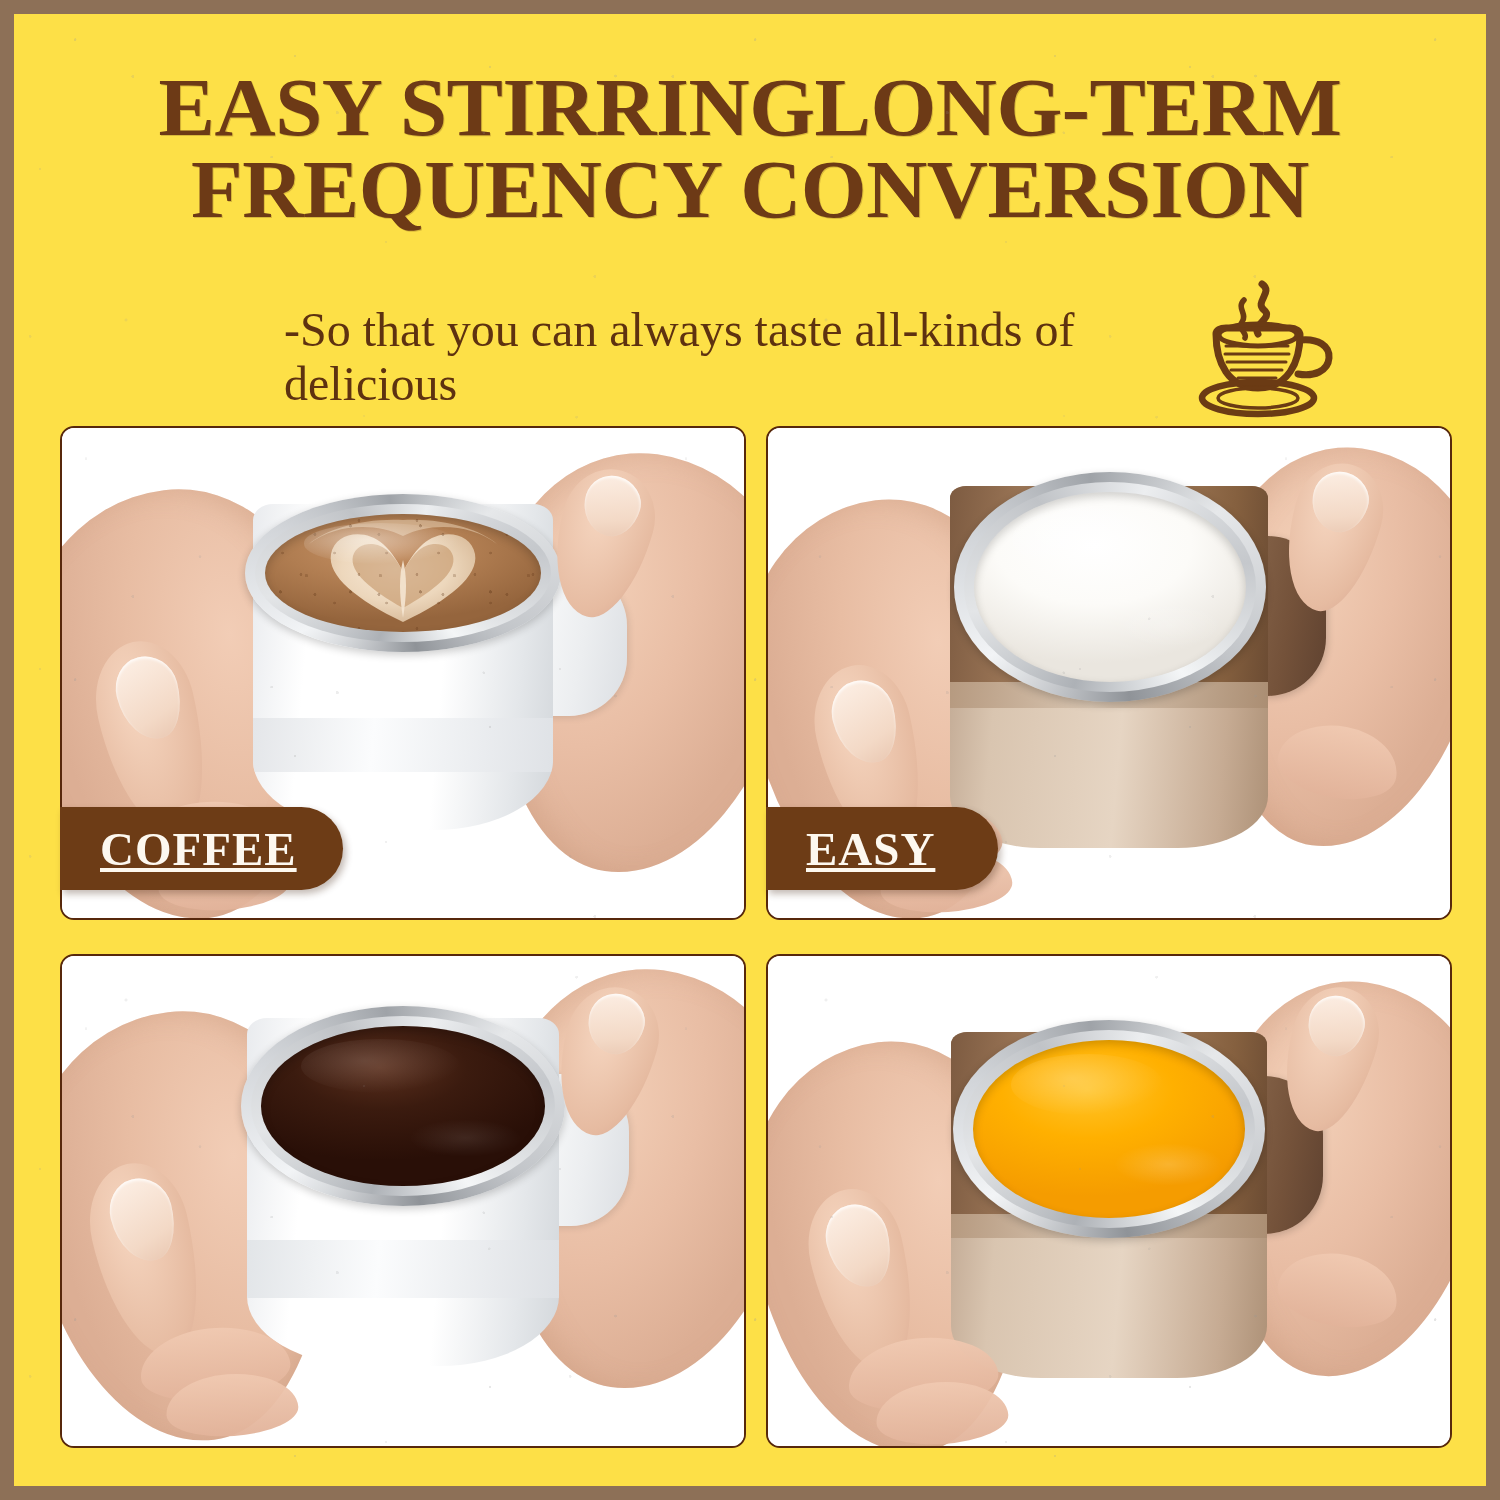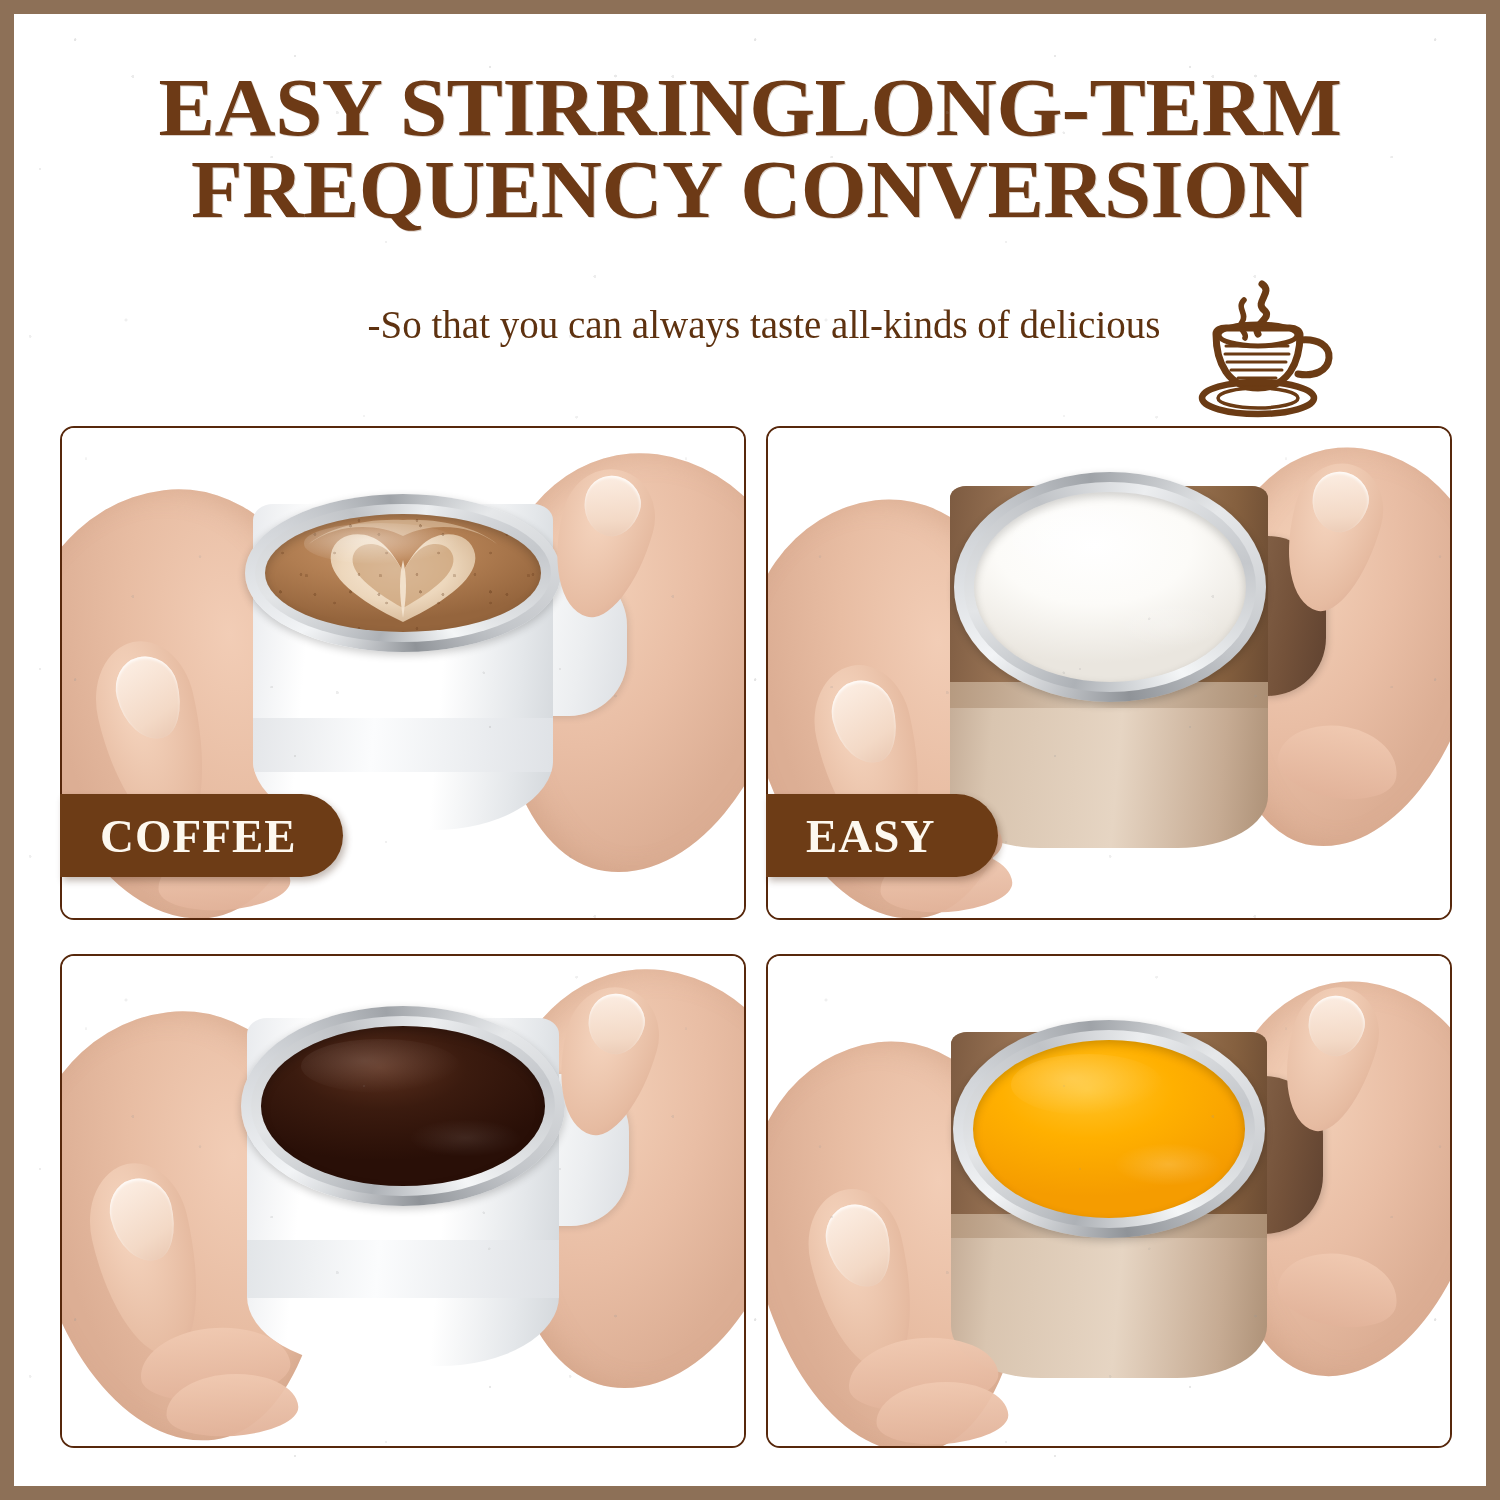--- a/index.html
+++ b/index.html
@@ -12,21 +12,21 @@
   
   .poster{
     position:relative;
     width:1500px; height:1500px;
     background:#8d7057;
     padding:14px;
   }
   .canvas{
     position:relative;
     width:100%; height:100%;
-    background:#ffffff;
+    background:#fde047;
     overflow:hidden;
   }
   
   .canvas::before{
     content:"";
     position:absolute; inset:0;
     pointer-events:none;
     background-image:
       radial-gradient(circle at 9% 4%,  rgba(150,150,150,.30) 0 1.1px, transparent 1.4px),
       radial-gradient(circle at 22% 12%,rgba(150,150,150,.22) 0 1.3px, transparent 1.6px),
@@ -67,23 +67,23 @@
     letter-spacing:-0.5px;
     transform:scaleX(1.02);
     text-shadow:1px 1px 0 rgba(90,45,15,.22);
     z-index:3;
   }
   .headline .l2{ display:block; }
 
   .subtitle{
     position:absolute;
     top:289px; left:270px; width:960px;
-    text-align:center;
+    text-align:left;
     color:#5e3210;
-    font-size:39px;
+    font-size:48px;
     line-height:1.12;
     z-index:3;
   }
 
   
   .cupicon{
     position:absolute;
     left:1178px; top:262px;
     width:150px; height:148px;
     z-index:3;
@@ -128,21 +128,21 @@
     display:flex; align-items:center;
     padding:0 46px 0 40px;
     color:#fdf8ef;
     font-weight:bold;
     font-size:47px;
     letter-spacing:1px;
     box-shadow:3px 4px 7px rgba(60,30,10,.30);
     z-index:7;
     white-space:nowrap;
   }
-  .badge.row1{ top:366px; }
+  .badge.row1{ top:379px;text-decoration:underline; }
   .badge.row2{ top:356px; }
 
   
   .scene{ position:absolute; inset:0; }
 
   
   .hand{ position:absolute; border-radius:50%/42%; }
   .hand-left{
     width:300px; height:430px;
     left:-34px; top:62px;

